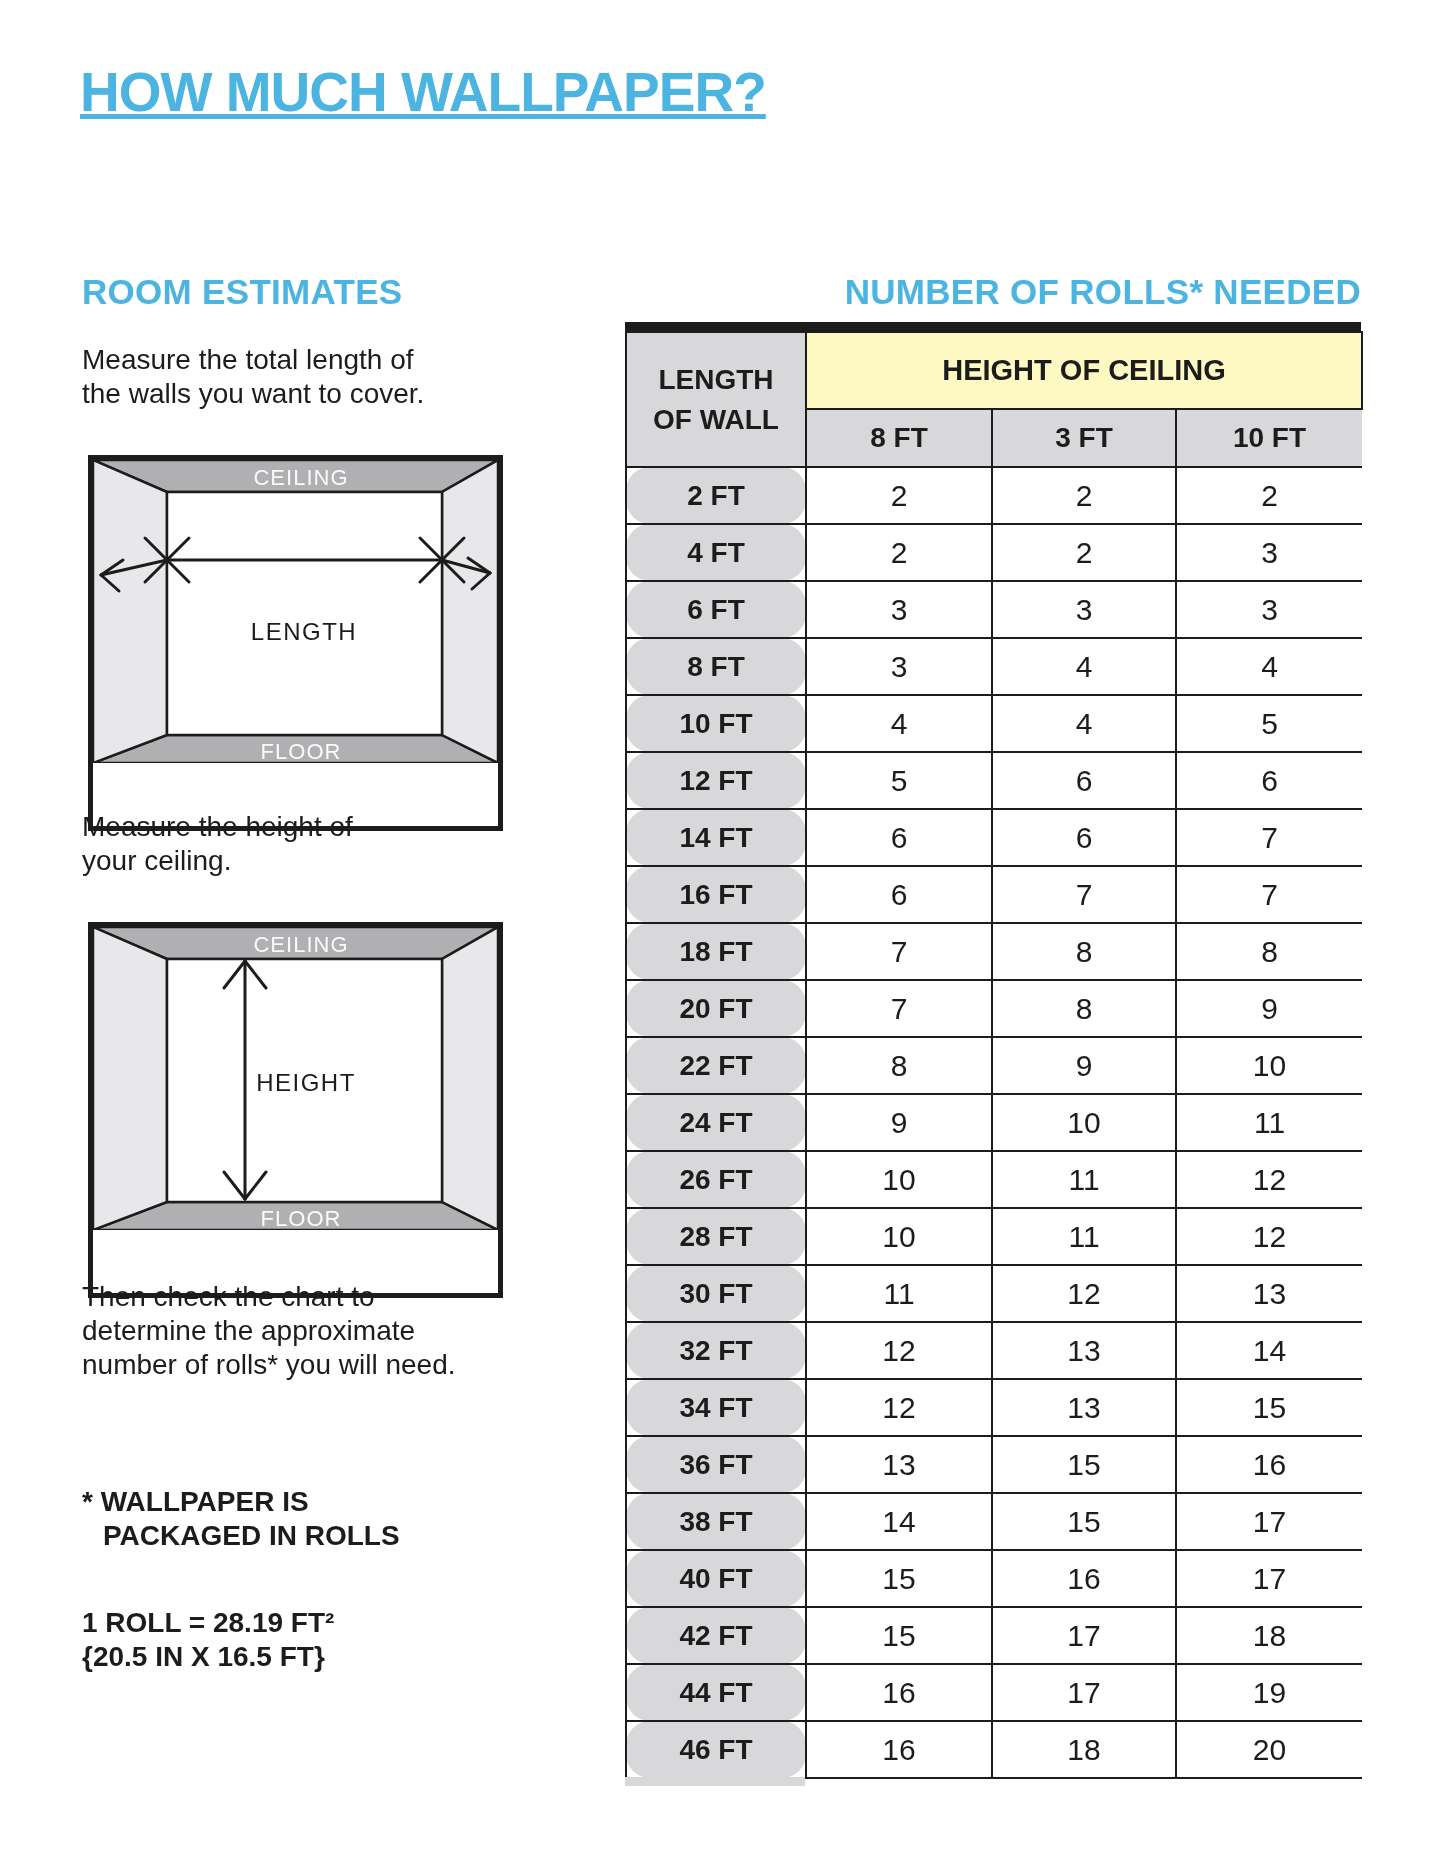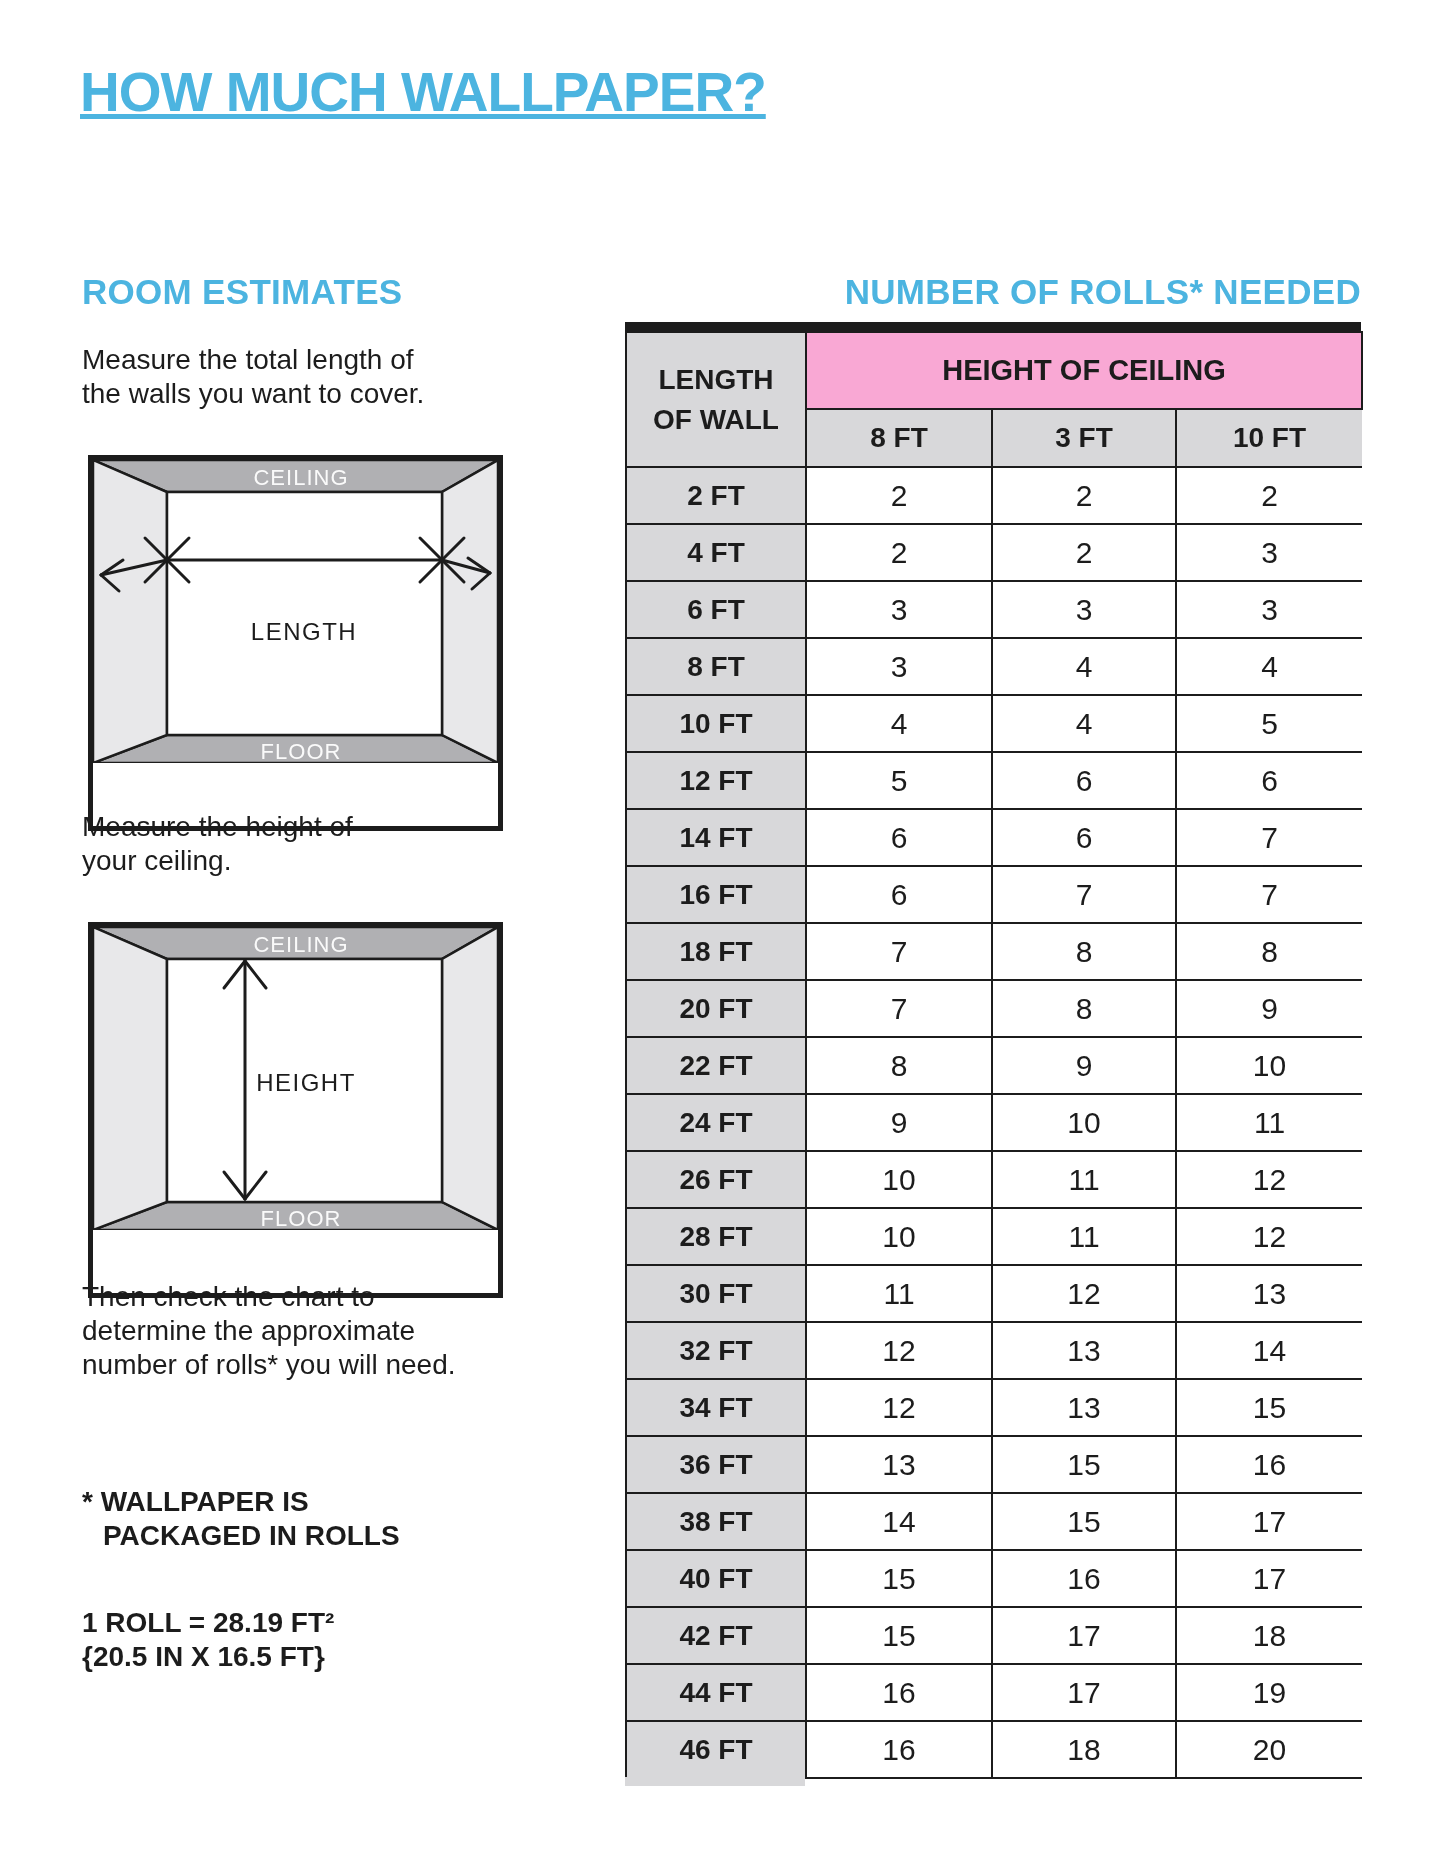--- a/index.html
+++ b/index.html
@@ -13,24 +13,24 @@
   .room{width:415px;height:376px;border:5px solid #1c1c1c;box-sizing:border-box;background:#fff;}
   .room svg{display:block;}
   .foot-bold{font-size:28px;line-height:34px;font-weight:bold;}
   #rolls-heading{left:625px;top:272px;width:736px;text-align:right;}
   #table-wrap{left:625px;top:322px;width:736px;}
   #table-topbar{height:9px;background:#1c1c1c;}
   table.rolls{border-collapse:collapse;width:736px;table-layout:fixed;}
   table.rolls td,table.rolls th{border:2px solid #1c1c1c;padding:0;text-align:center;vertical-align:middle;}
   th.rowhead{background:#d8d8da;border-right-width:7px;border-top:none;border-left:none;
              font-size:28px;font-weight:bold;line-height:40px;}
-  th.group{background:#f9a8d4;border-top:none;border-right:none;font-size:29px;font-weight:bold;}
+  th.group{background:#fef9c3;border-top:none;border-right:none;font-size:29px;font-weight:bold;}
   th.colhead{background:#d8d8da;font-size:28px;font-weight:bold;}
   th.colhead:last-child{border-right:none;}
-  td.rowlabel{background:#d8d8da;border-right-width:7px;border-left:none;font-size:28px;font-weight:bold;}
+  td.rowlabel{background:#d8d8da;border-right-width:7px;border-left:none;font-size:28px;font-weight:bold;border-radius:24px;}
   td.val{font-size:30px;background:#ffffff;}
   td.val:last-child{border-right:none;}
   tr.datarow{height:57px;}
   #gray-overhang{left:625px;top:1777px;width:180px;height:9px;background:#d8d8da;}
   svg text{font-family:"Liberation Sans",sans-serif;}
 </style>
 </head>
 <body>
 
 <div>

